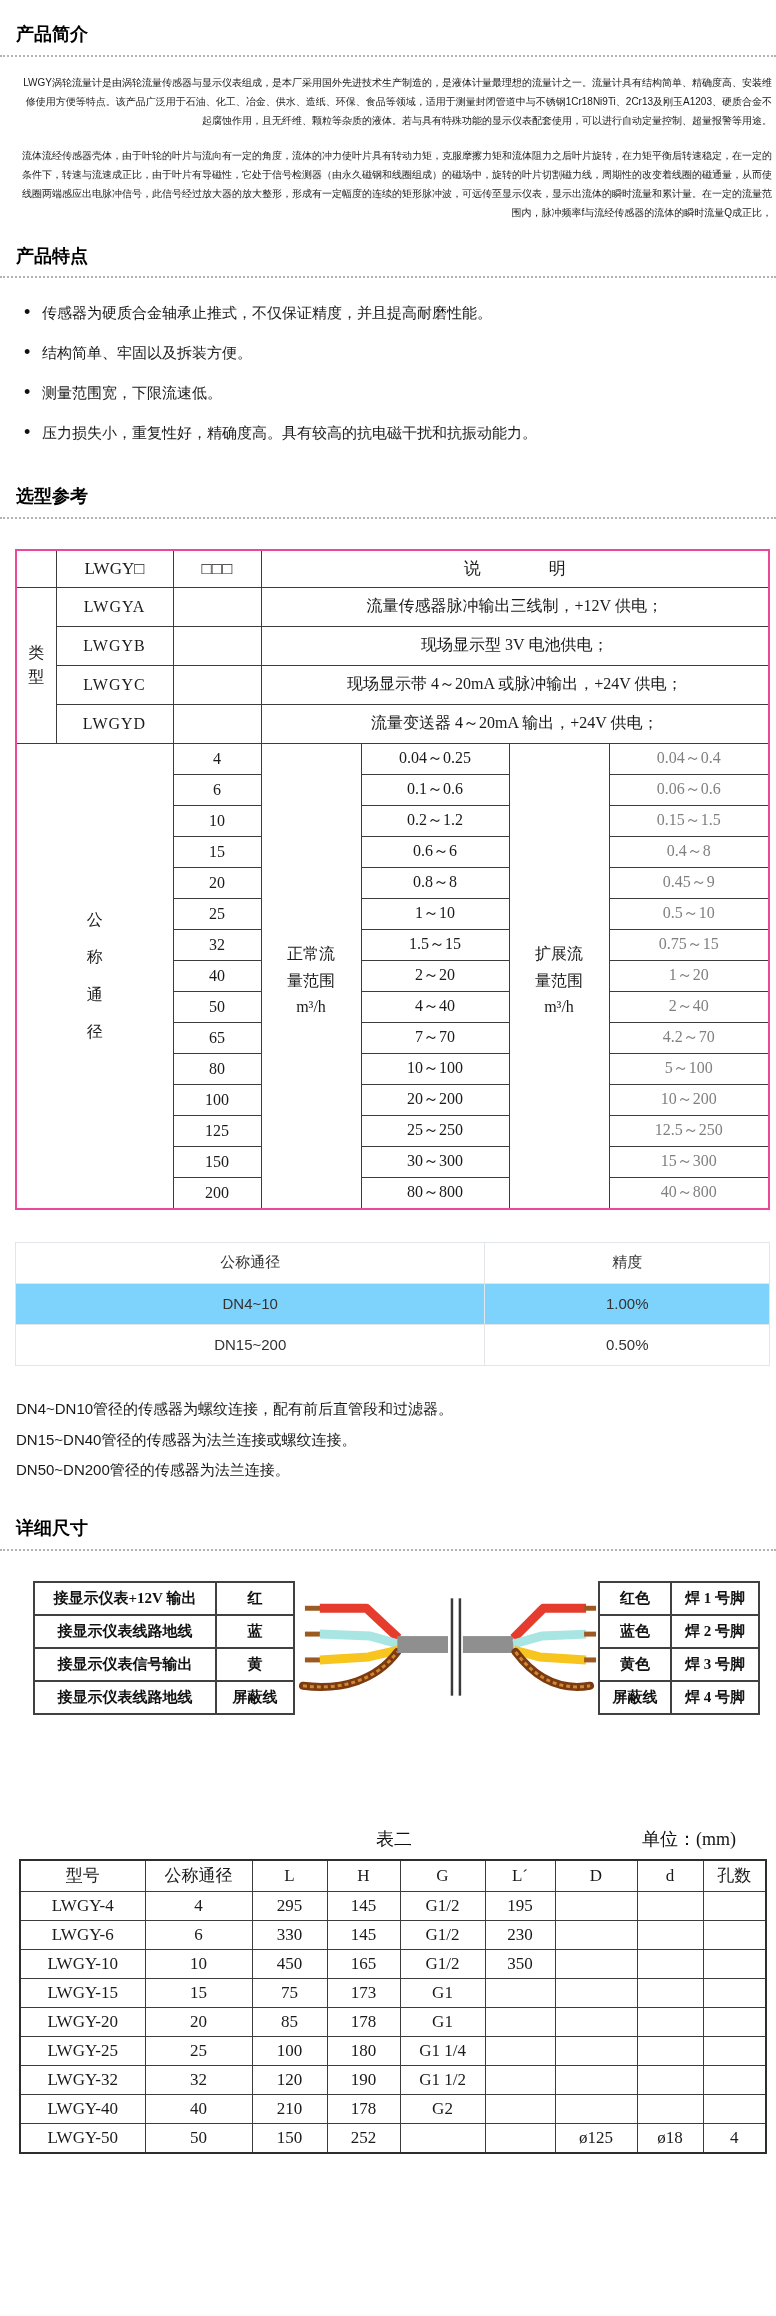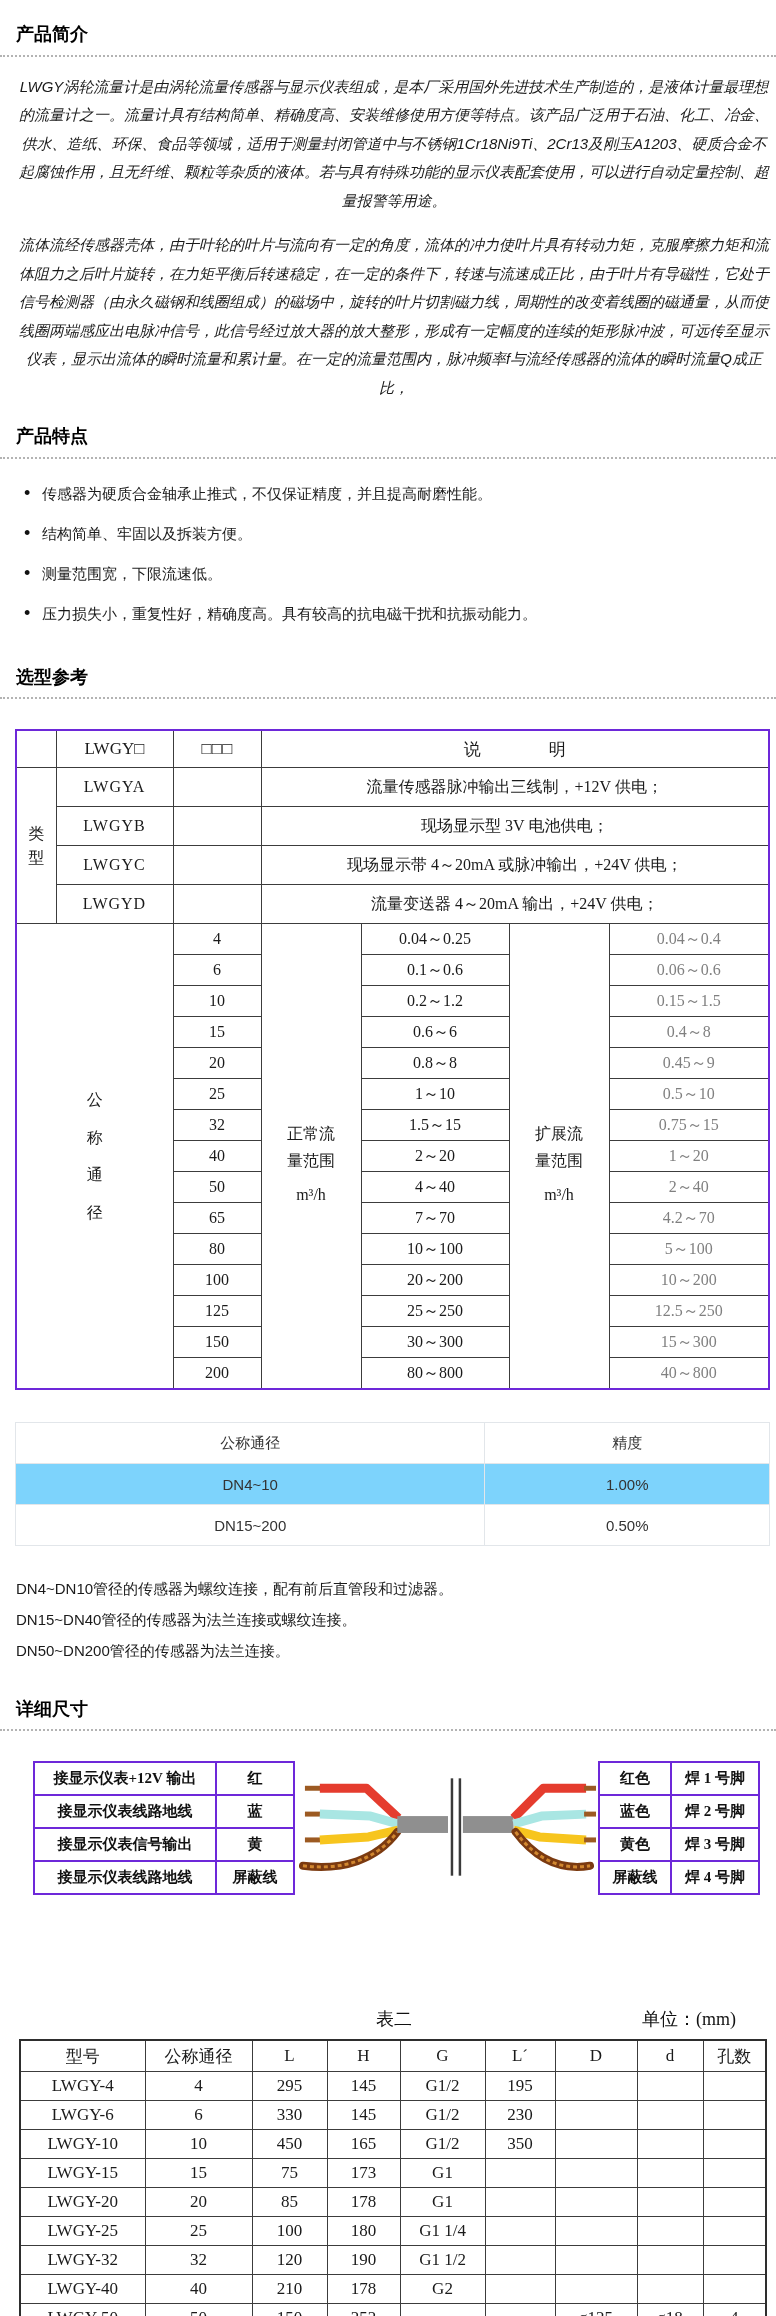--- a/index.html
+++ b/index.html
@@ -1,57 +1,57 @@
 <!DOCTYPE html>
 <html><head>
 <meta charset="utf-8">
 <style>
   html,body{margin:0;padding:0;background:#ffffff;}
   body{width:776px;overflow-x:hidden;font-family:"Liberation Sans","DejaVu Sans",sans-serif;color:#1a1a1a;}
 
   .sec-title{font-size:18px;font-weight:bold;color:#000;margin:0 0 0 16px;padding-top:24px;line-height:1.2;}
   .dotted{border-bottom:2px dotted #b3b3b3;margin-top:9px;height:0;}
 
-  .para{margin:16px 4px 0 16px;font-size:15px;line-height:1.9;text-align:center;font-style:italic;}
+  .para{margin:16px 4px 0 16px;font-size:10px;line-height:1.9;text-align:right;}
 
   .features{list-style:none;margin:24px 0 0 24px;padding:0;}
   .features li{font-size:15px;margin-bottom:19px;padding-left:18px;position:relative;line-height:1.4;}
   .features li::before{content:"•";position:absolute;left:0;top:-2px;font-size:18px;color:#111;}
 
   
   .sel-table{border-collapse:collapse;table-layout:fixed;width:753px;margin:30px 0 0 15px;
-             border:2px solid #6d28d9;font-family:"Liberation Serif","DejaVu Serif",serif;}
+             border:2px solid #ec4899;font-family:"Liberation Serif","DejaVu Serif",serif;}
   .sel-table th,.sel-table td{border:1px solid #3c3c3c;text-align:center;font-weight:normal;
              font-size:16px;padding:0;overflow:hidden;}
   .sel-table thead th{height:36px;font-size:17px;}
   .t-row td{height:38px;}
   .f-row td{height:30px;}
   .model{font-size:17px;letter-spacing:1px;}
   .desc{text-align:left;padding-left:14px;}
   .dn{font-size:17px;}
   .rval{text-align:left;padding-left:16px;font-size:17px;}
   .ext{color:#808080;}
   .vlabel{white-space:pre-line;line-height:1.5;font-size:18px;}
   .dn-label{line-height:2.35;}
   .range-label{font-size:17px;}
-  .rl-text{width:56px;margin:12px auto;line-height:1.7;}
+  .rl-text{width:56px;margin:4px auto;line-height:1.7;}
   .rl-unit{margin-top:3px;}
 
   
   .acc-table{border-collapse:collapse;width:755px;margin:32px 0 0 15px;font-size:15px;color:#333;}
   .acc-table th,.acc-table td{border:1px solid #e2e6ea;height:38px;text-align:center;font-weight:normal;}
   .acc-table tbody tr.striped{background:#7dd3fc;}
 
   .conn{margin:28px 0 8px 16px;}
   .conn div{font-size:15px;line-height:2.05;}
 
   
   .wiring{display:flex;align-items:center;margin:30px 0 0 33px;}
   .wtable{border-collapse:collapse;font-family:"Liberation Serif","DejaVu Serif",serif;font-weight:bold;font-size:15px;color:#111;}
-  .wtable td{border:2px solid #6d28d9;height:31px;text-align:center;padding:0 4px;}
+  .wtable td{border:2px solid #404040;height:31px;text-align:center;padding:0 4px;}
   .wsvg{width:303px;height:118px;flex:0 0 auto;}
 
   
   .t2head{display:flex;align-items:baseline;margin-top:112px;font-family:"Liberation Serif","DejaVu Serif",serif;font-size:18px;color:#111;margin-left:36px;}
   .t2title{margin-left:340px;}
   .t2unit{margin-left:230px;}
   .dim-table{border-collapse:collapse;table-layout:fixed;width:746px;margin:8px 0 0 19px;
              border:2px solid #2e2e2e;font-family:"Liberation Serif","DejaVu Serif",serif;}
   .dim-table th,.dim-table td{border:1px solid #3c3c3c;height:28px;text-align:center;
              font-size:17px;font-weight:normal;padding:0;}

